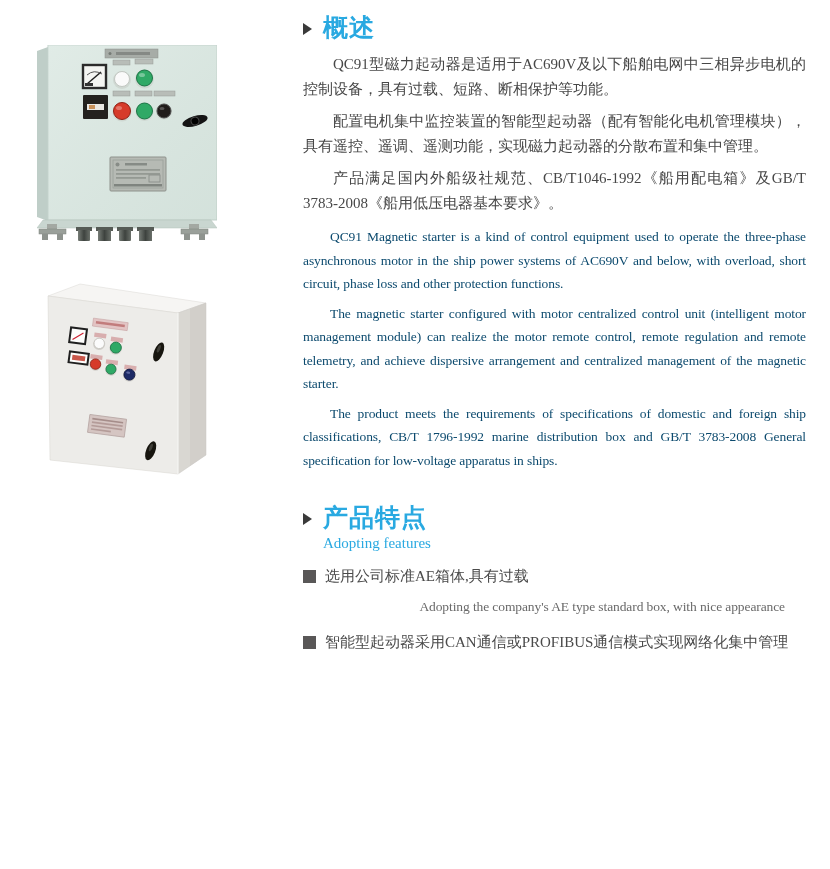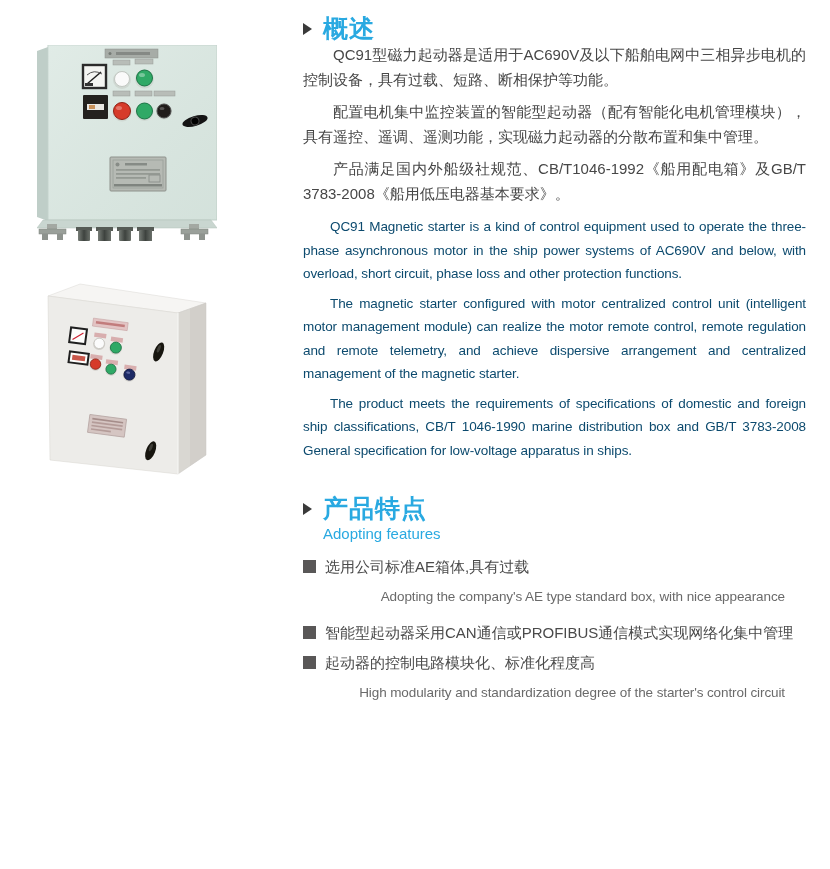--- a/index.html
+++ b/index.html
@@ -2,21 +2,21 @@
 <html><head>
 <meta charset="utf-8">
 <style>
   html,body { margin:0; padding:0; background:#ffffff; }
   .page {
     position: relative;
     width: 830px;
     height: 869px;
     background: #ffffff;
     overflow: hidden;
-    font-family: Liberation Sans, sans-serif;
+    font-family: Liberation Serif, serif;
   }
   
   .photo { position: absolute; }
   .photo-front { left: 37px; top: 45px; }
   .photo-side  { left: 40px; top: 283px; }
 
   
   .right-col {
     position: absolute;
     left: 303px;
@@ -39,21 +39,21 @@
     color: #29a9e1;
     letter-spacing: 1px;
   }
   .title-en {
     font-size: 15px;
     line-height: 19px;
     color: #29a9e1;
     margin-left: 20px;
     margin-top: 2px;
   }
-  .para-block { }
+  .para-block { margin-top: 10px; }
   .p-cn {
     font-size: 15px;
     line-height: 25px;
     color: #474747;
     text-align: justify;
     text-indent: 2em;
     margin: 0 0 7px 0;
   }
   .p-en {
     font-size: 13.5px;
@@ -297,21 +297,21 @@
           <div class="title-cn">概述</div>
         </div>
       </div>
 
       <div class="para-block">
         <p class="p-cn">QC91型磁力起动器是适用于AC690V及以下船舶电网中三相异步电机的控制设备，具有过载、短路、断相保护等功能。</p>
         <p class="p-cn">配置电机集中监控装置的智能型起动器（配有智能化电机管理模块），具有遥控、遥调、遥测功能，实现磁力起动器的分散布置和集中管理。</p>
         <p class="p-cn">产品满足国内外船级社规范、CB/T1046-1992《船用配电箱》及GB/T 3783-2008《船用低压电器基本要求》。</p>
         <p class="p-en" style="margin-top:9px;">QC91 Magnetic starter is a kind of control equipment used to operate the three-phase asynchronous motor in the ship power systems of AC690V and below, with overload, short circuit, phase loss and other protection functions.</p>
         <p class="p-en">The magnetic starter configured with motor centralized control unit (intelligent motor management module) can realize the motor remote control, remote regulation and remote telemetry, and achieve dispersive arrangement and centralized management of the magnetic starter.</p>
-        <p class="p-en">The product meets the requirements of specifications of domestic and foreign ship classifications, CB/T 1046-1990 marine distribution box and GB/T 3783-2008 General specification for low-voltage apparatus in ships.</p>
+        <p class="p-en">The product meets the requirements of specifications of domestic and foreign ship classifications, CB/T 1796-1992 marine distribution box and GB/T 3783-2008 General specification for low-voltage apparatus in ships.</p>
       </div>
     </div>
 
     <div class="features-section">
       <div class="section-header">
         <span class="tri-marker"></span>
         <div>
           <div class="title-cn">产品特点</div>
         </div>
       </div>
@@ -324,24 +324,17 @@
             <span>选用公司标准AE箱体,具有过载</span>
           </div>
           <div class="feature-en">Adopting the company's AE type standard box, with nice appearance</div>
         </div>
         <div class="feature-item">
           <div class="feature-cn">
             <span class="sq-bullet"></span>
             <span>智能型起动器采用CAN通信或PROFIBUS通信模式实现网络化集中管理</span>
           </div>
         </div>
-        <div class="feature-item">
-          <div class="feature-cn">
-            <span class="sq-bullet"></span>
-            <span>起动器的控制电路模块化、标准化程度高</span>
-          </div>
-          <div class="feature-en">High modularity and standardization degree of the starter's control circuit</div>
-        </div>
       </div>
     </div>
 
   </div>
 </div>
 
 </body></html>

